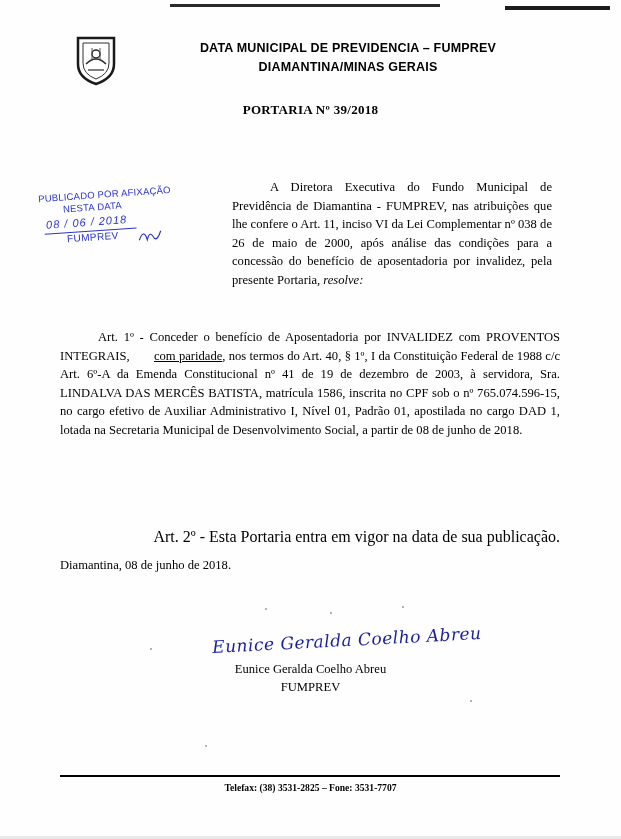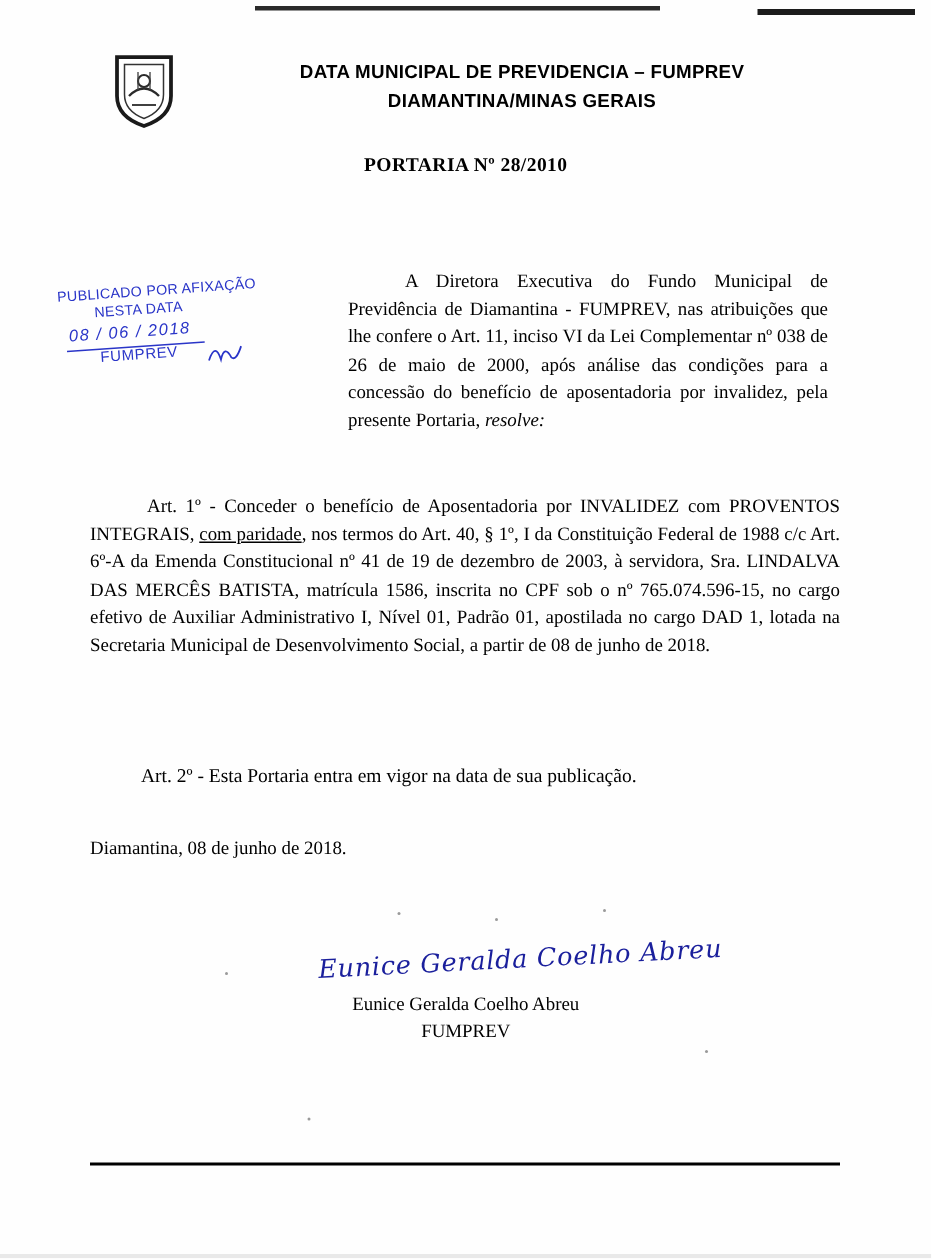--- a/index.html
+++ b/index.html
@@ -152,36 +152,37 @@
     top: 328px;
     width: 500px;
     text-align: justify;
     font-size: 12.6px;
     line-height: 18.6px;
     text-indent: 38px;
   }
   .p-art2 {
     position: absolute;
     left: 60px;
-    top: 508px;
+    top: 528px;
     width: 500px;
-    font-size: 13px;
+    font-size: 16px;
     line-height: 18.6px;
     text-indent: 34px;
+    text-align: right;
   }
   .p-place {
     position: absolute;
     left: 60px;
     top: 556px;
     width: 400px;
     font-size: 12.6px;
     line-height: 18.6px;
   }
   b { font-weight: normal; }
-  .u { text-decoration: underline; }
+  .u { text-decoration: underline; margin-left: 21px; }
   .it { font-style: italic; }
 
   
   .sig-script {
     position: absolute;
     left: 212px;
     top: 630px;
     font-family: "DejaVu Serif", serif;
     font-style: italic;
     font-size: 17px;
@@ -256,21 +257,21 @@
         <path d="M14 36 L30 36" stroke="#2b2b2b" stroke-width="1.2"></path>
         <path d="M18 14 L18 26 M26 14 L26 26" stroke="#444" stroke-width="0.9"></path>
       </svg>
     </div>
     <div class="header-text">
       <div>DATA MUNICIPAL DE PREVIDENCIA – FUMPREV</div>
       <div>DIAMANTINA/MINAS GERAIS</div>
     </div>
   </div>
 
-  <div class="doc-title">PORTARIA Nº 28/2010</div>
+  <div class="doc-title">PORTARIA Nº 39/2018</div>
 
   <div class="stamp">
     <div class="stamp-l1">PUBLICADO POR AFIXAÇÃO</div>
     <div class="stamp-l2">NESTA DATA</div>
     <div class="stamp-date">08 / 06 / 2018</div>
     <div class="stamp-date-underline"></div>
     <div class="stamp-l4">FUMPREV</div>
     <div class="stamp-scribble">
       <svg width="26" height="18" viewBox="0 0 26 18">
         <path d="M2 14 Q7 2 10 14 Q13 4 17 13 Q20 16 24 6" fill="none" stroke="#2a35c8" stroke-width="1.2"></path>
@@ -301,16 +302,17 @@
 
   <div class="dot" style="left:265px; top:608px;"></div>
   <div class="dot" style="left:330px; top:612px;"></div>
   <div class="dot" style="left:402px; top:606px;"></div>
   <div class="dot" style="left:150px; top:648px;"></div>
   <div class="dot" style="left:470px; top:700px;"></div>
   <div class="dot" style="left:205px; top:745px;"></div>
 
   <div class="footer-rule"></div>
   <div class="footer">
+    <div>Telefax: (38) 3531-2825 – Fone: 3531-7707</div>
   </div>
   <div class="scan-bar-bottom"></div>
 
 </div>
 
 </body></html>

